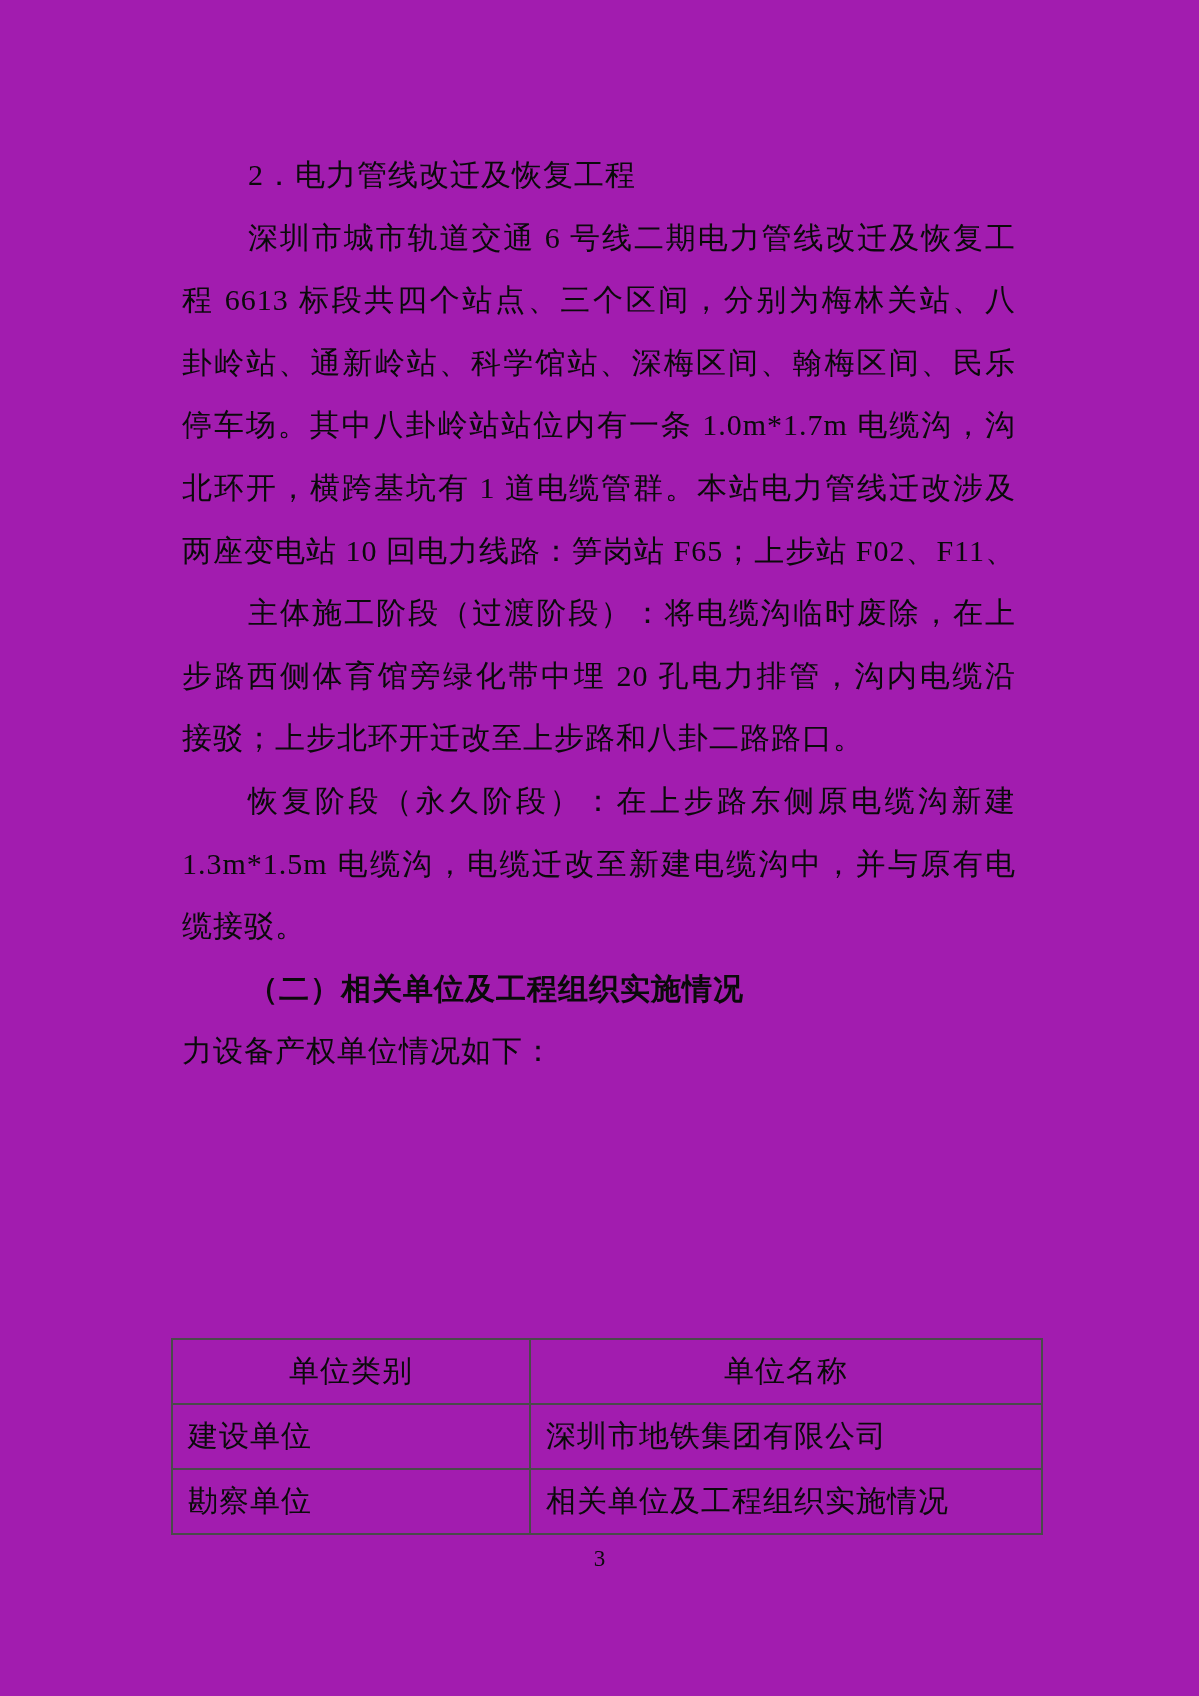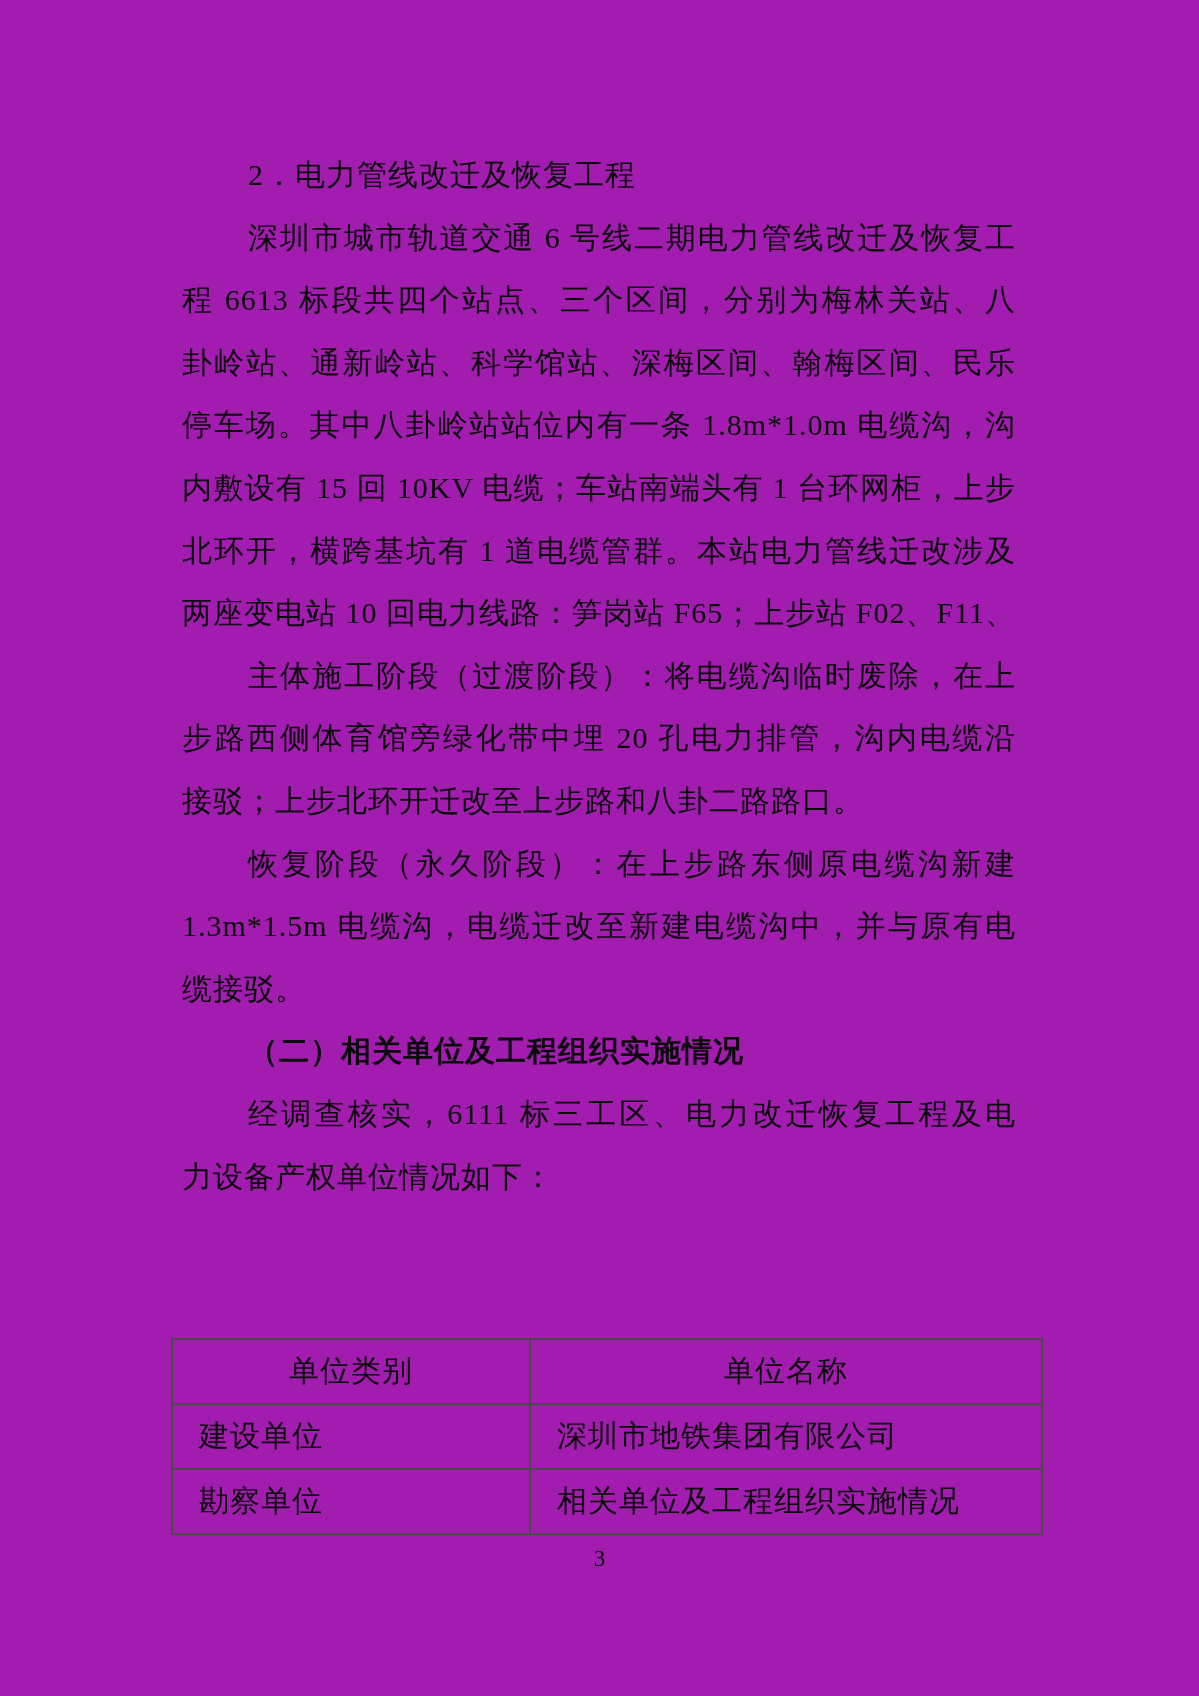--- a/index.html
+++ b/index.html
@@ -60,21 +60,21 @@
     vertical-align: middle;
     overflow: hidden;
   }
   table.units-table .col-type { width: 356px; }
   table.units-table .col-name { width: 510px; }
   table.units-table tr.header-row td {
     text-align: center;
   }
   table.units-table tr.data-row td {
     text-align: left;
-    padding-left: 26px;
+    padding-left: 15px;
   }
   .page-number {
     position: absolute;
     top: 1544px;
     left: 0;
     width: 1199px;
     text-align: center;
     font-size: 23px;
     line-height: 30px;
   }
@@ -82,32 +82,30 @@
 </head>
 <body>
 
 <div class="page">
 
   <div class="doc-text">
       <div class="line indent">2．电力管线改迁及恢复工程</div>
       <div class="line justify indent">深圳市城市轨道交通 6 号线二期电力管线改迁及恢复工</div>
       <div class="line justify">程 6613 标段共四个站点、三个区间，分别为梅林关站、八</div>
       <div class="line justify">卦岭站、通新岭站、科学馆站、深梅区间、翰梅区间、民乐</div>
-      <div class="line justify">停车场。其中八卦岭站站位内有一条 1.8m*1.0m 电缆沟，沟</div>
-      <div class="line justify">内敷设有 15 回 10KV 电缆；车站南端头有 1 台环网柜，上步</div>
+      <div class="line justify">停车场。其中八卦岭站站位内有一条 1.0m*1.7m 电缆沟，沟</div>
       <div class="line justify">北环开，横跨基坑有 1 道电缆管群。本站电力管线迁改涉及</div>
       <div class="line justify">两座变电站 10 回电力线路：笋岗站 F65；上步站 F02、F11、</div>
       <div class="line justify indent">主体施工阶段（过渡阶段）：将电缆沟临时废除，在上</div>
       <div class="line justify">步路西侧体育馆旁绿化带中埋 20 孔电力排管，沟内电缆沿</div>
       <div class="line">接驳；上步北环开迁改至上步路和八卦二路路口。</div>
       <div class="line justify indent">恢复阶段（永久阶段）：在上步路东侧原电缆沟新建</div>
       <div class="line justify">1.3m*1.5m 电缆沟，电缆迁改至新建电缆沟中，并与原有电</div>
       <div class="line">缆接驳。</div>
       <div class="line indent bold">（二）相关单位及工程组织实施情况</div>
-      <div class="line justify indent">经调查核实，6111 标三工区、电力改迁恢复工程及电</div>
       <div class="line">力设备产权单位情况如下：</div>
     </div>
 
   <table class="units-table">
     <tbody>
         <tr class="header-row">
           <td class="col-type">单位类别</td>
           <td class="col-name">单位名称</td>
         </tr>
         <tr class="data-row">

